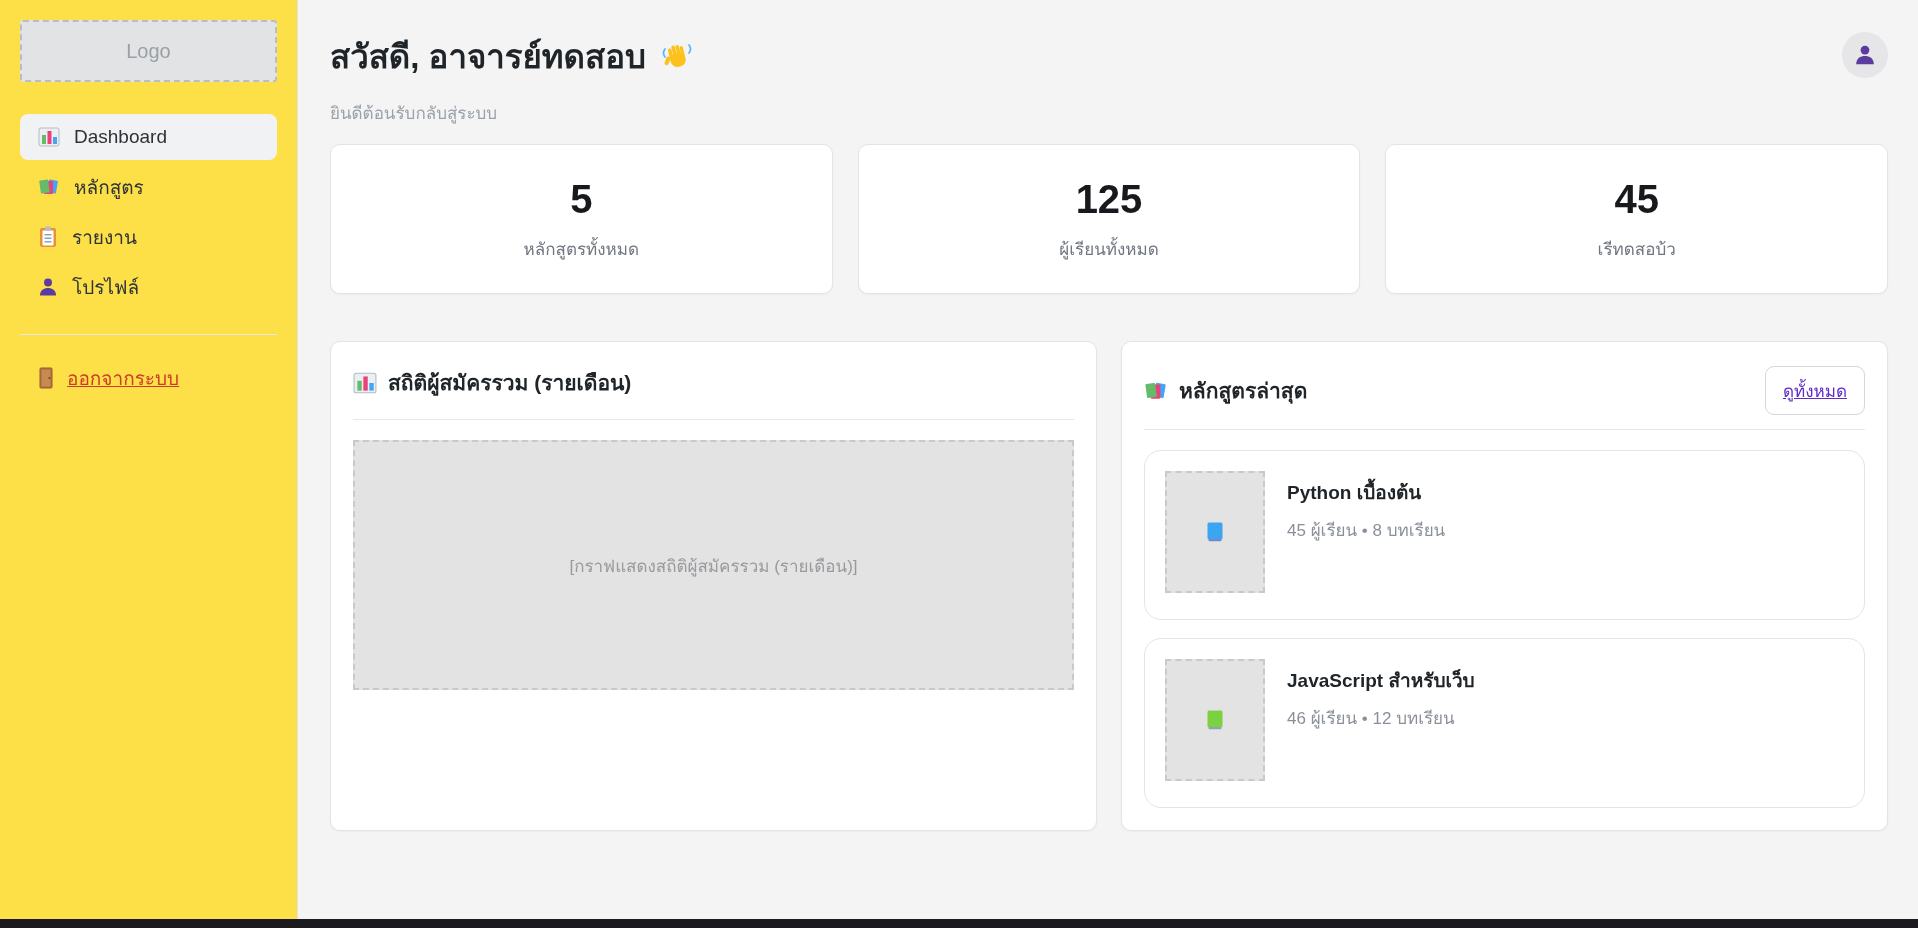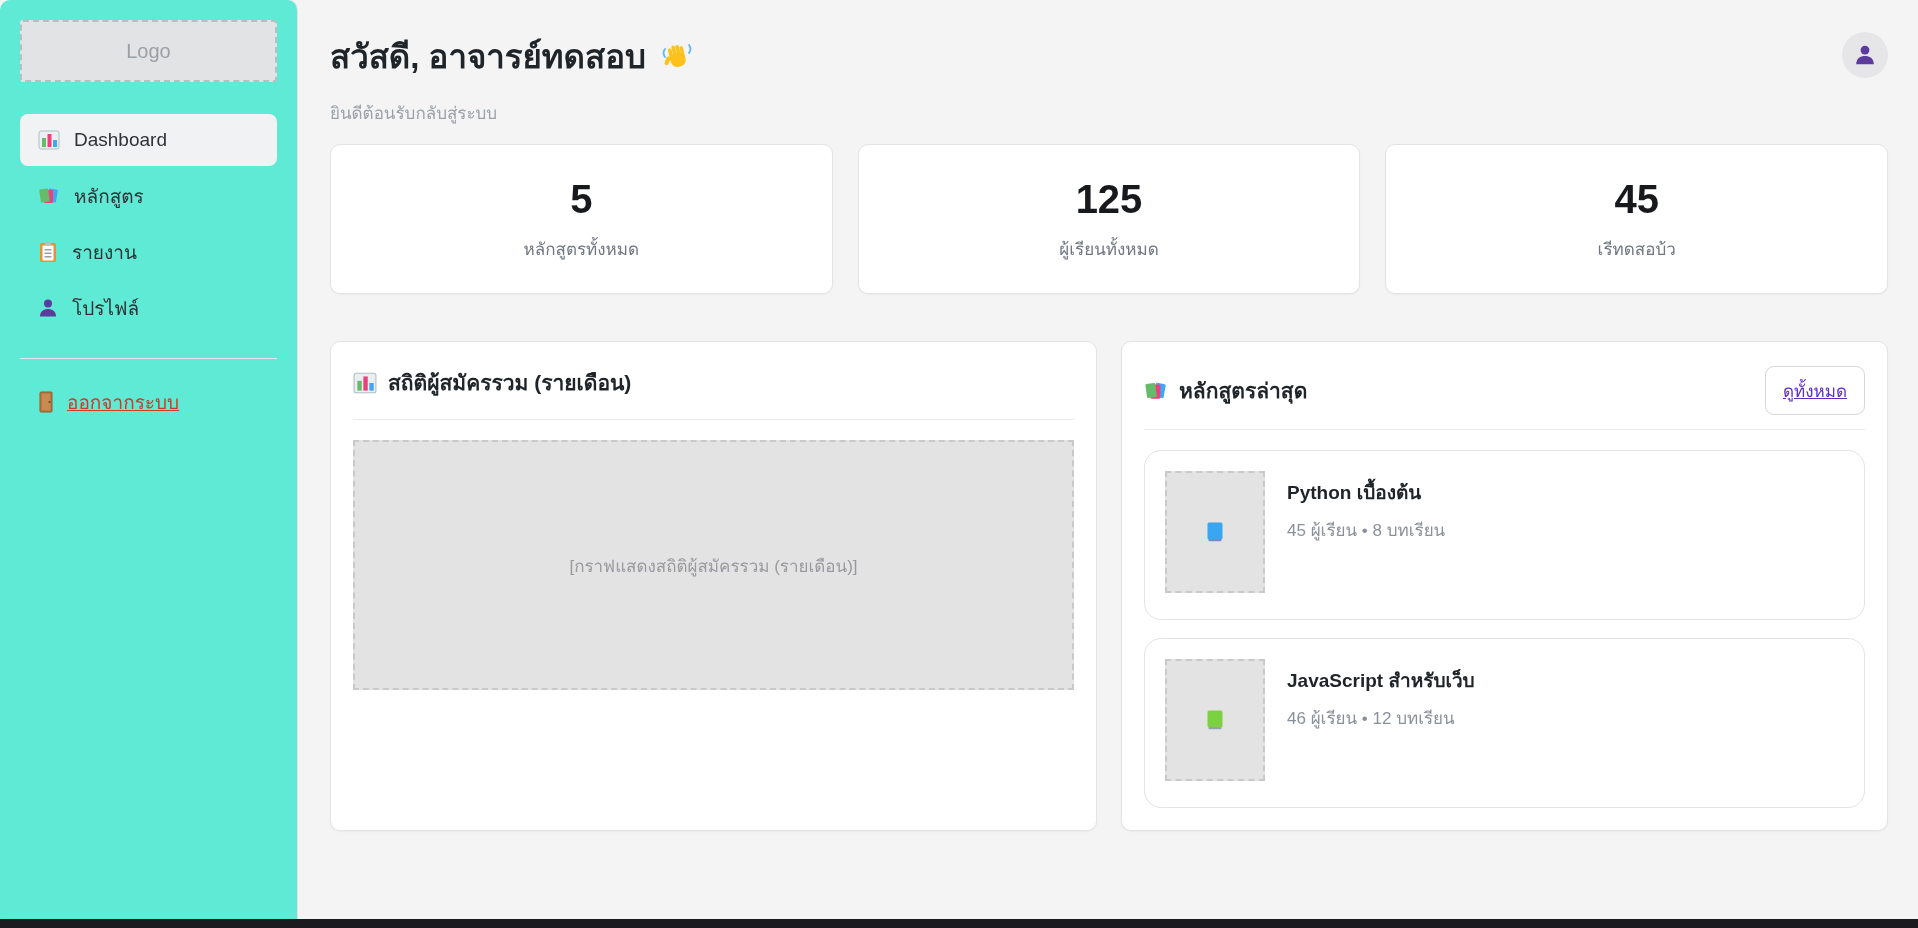--- a/index.html
+++ b/index.html
@@ -7,37 +7,36 @@
   body {
     font-family: "Liberation Sans", "DejaVu Sans", sans-serif;
     background: #f4f4f5;
     color: #212529;
   }
   .app { display: flex; width: 100%; height: 100%; }
 
   
   .sidebar {
     width: 298px; min-width: 298px; height: 100%;
-    background: #5eead4;
+    background: #fde047;
     border-right: 1px solid #e2e2e6;
     padding: 20px;
-    border-radius: 10px;
   }
   .logo-box {
     height: 62px;
     background: #e2e3e5;
     border: 2px dashed #b9bec4;
     border-radius: 3px;
     display: flex; align-items: center; justify-content: center;
     color: #9aa0a6; font-size: 20px;
     margin-bottom: 32px;
   }
   .nav-item {
     display: flex; align-items: center; gap: 14px;
-    height: 52px; padding: 16px 18px;
+    height: 46px; padding: 16px 18px;
     border-radius: 8px;
     font-size: 19px; color: #2f3337;
     cursor: pointer; margin-bottom: 4px;
   }
   .nav-item.active { background: #f1f2f3; }
   .icon { display: inline-flex; align-items: center; justify-content: center; }
   .sidebar-divider {
     border: none; border-top: 1px solid #e7e7ea;
     margin: 24px 0 28px 0;
   }

